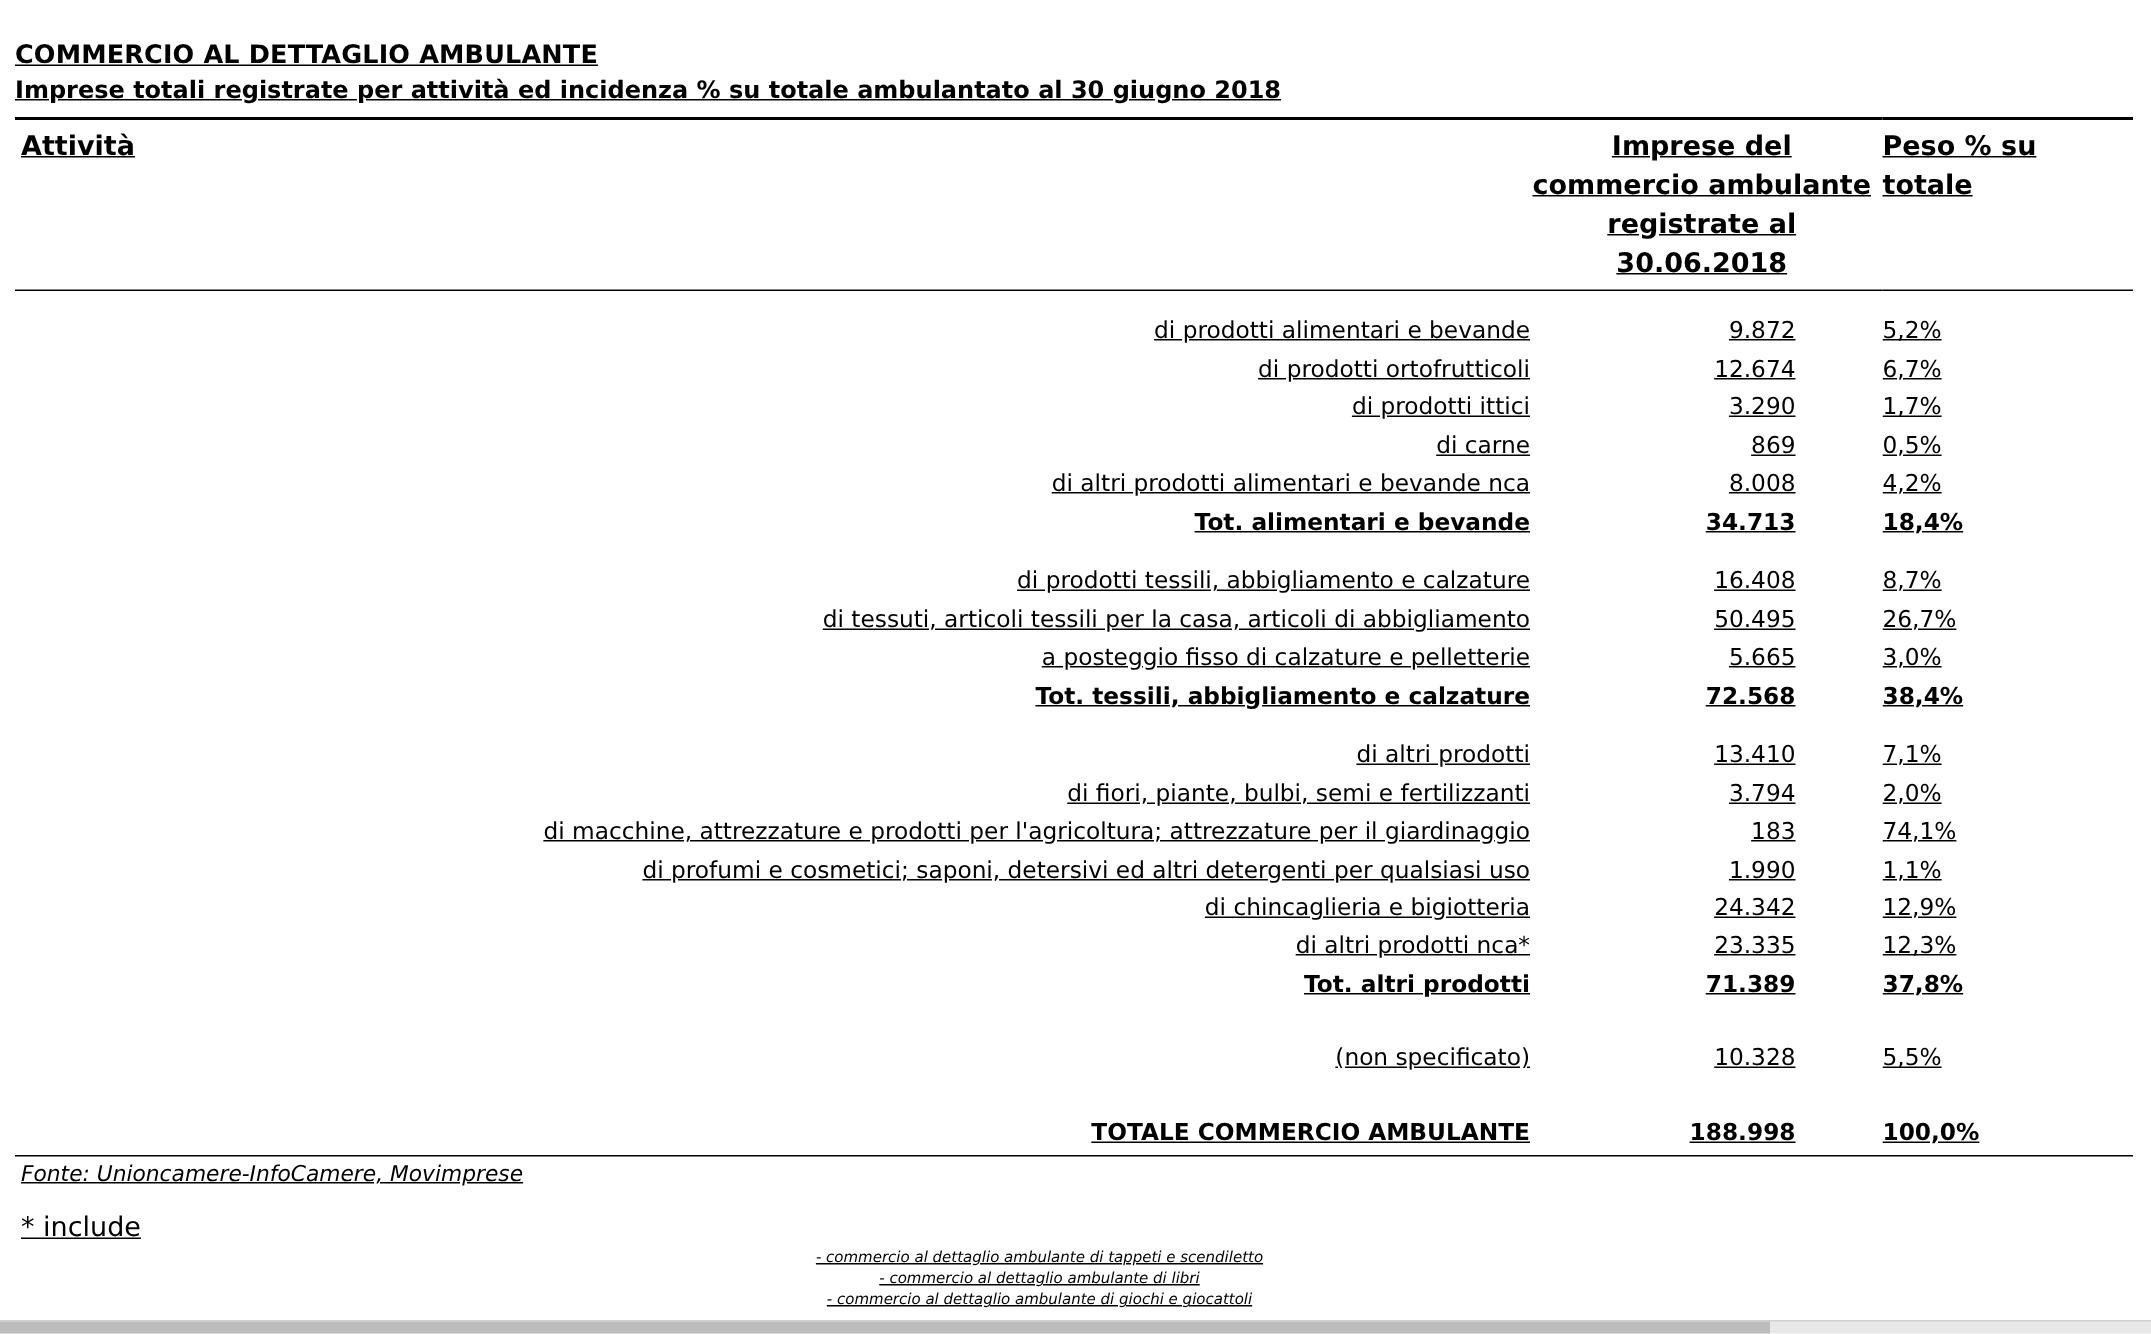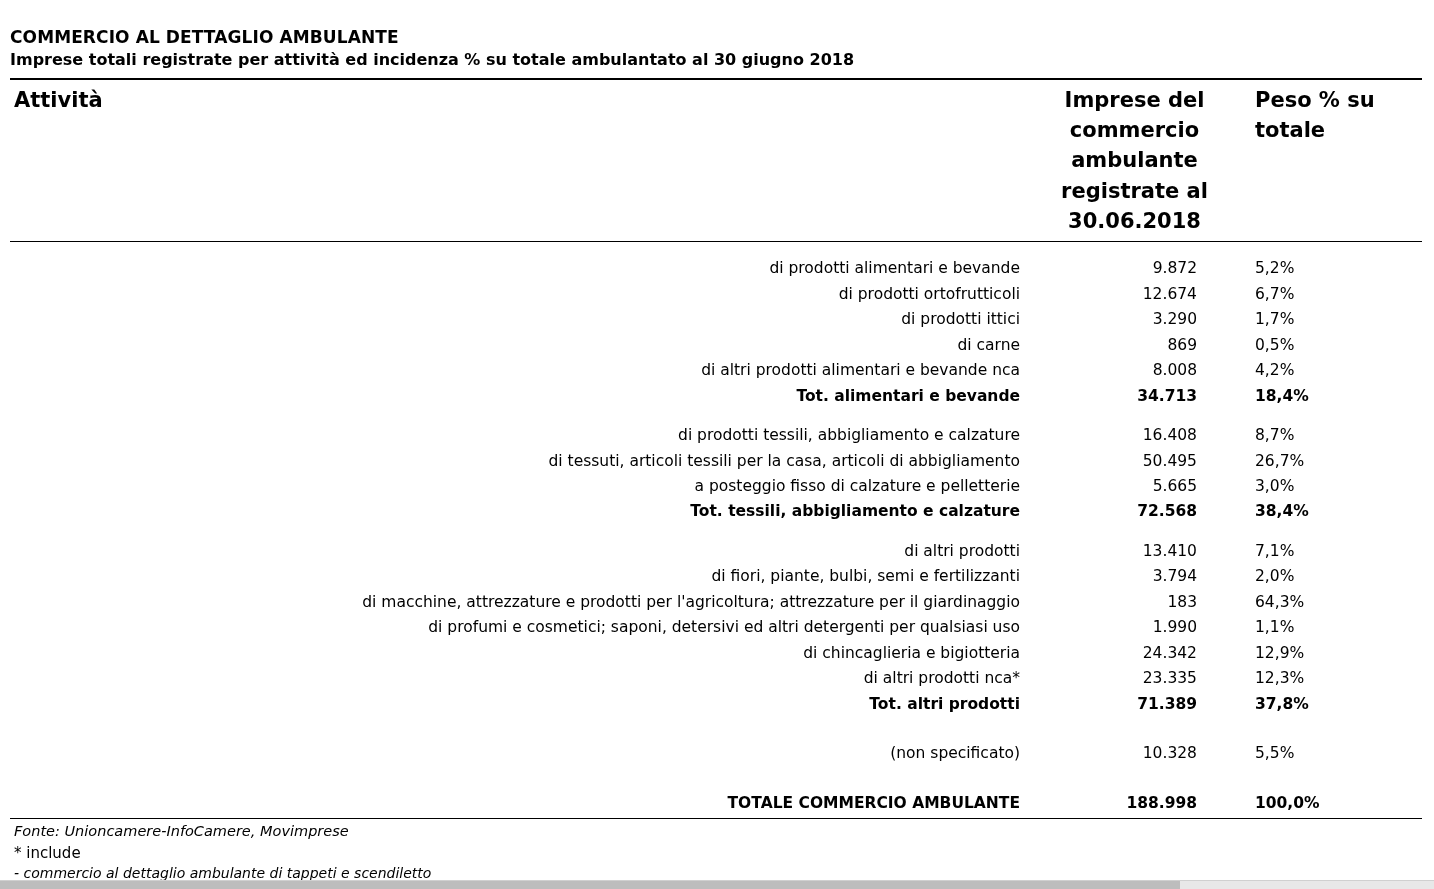--- a/index.html
+++ b/index.html
@@ -13,20 +13,21 @@
     font-family: "DejaVu Sans", "Liberation Sans", sans-serif;
     color: #000000;
     overflow: hidden;
   }
   .page {
     position: relative;
     width: 1412px;
     height: 889px;
     box-sizing: border-box;
     padding: 26px 40px 0 10px;
+    text-decoration: underline;
   }
   .doc-title {
     font-size: 17px;
     font-weight: bold;
     letter-spacing: 0.1px;
     line-height: 1.35;
   }
   .doc-subtitle {
     font-size: 16px;
     font-weight: bold;
@@ -37,21 +38,21 @@
     width: 1412px;
     border-collapse: collapse;
     margin-top: 7px;
     table-layout: fixed;
   }
   table.main col.c-act { width: 1010px; }
   table.main col.c-num { width: 235px; }
   table.main col.c-pct { width: 167px; }
 
   thead th {
-    font-size: 21px;
+    font-size: 18px;
     font-weight: bold;
     vertical-align: top;
     padding: 5px 0 4px 0;
     line-height: 1.45;
   }
   thead th.h-act {
     text-align: left;
     padding-left: 4px;
   }
   thead th.h-num {
@@ -84,30 +85,31 @@
     margin-top: 2px;
   }
   .source {
     font-size: 14.5px;
     font-style: italic;
     padding-left: 4px;
     margin-top: 2px;
     line-height: 1.45;
   }
   .note-head {
-    font-size: 15px;
-    padding-left: 4px;
-    line-height: 1.45;
-    margin-top: 1px;
+    font-size: 18px;
+    padding-left: 4px;
+    line-height: 1.45;
+    margin-top: 12px;
   }
   .note-item {
-    font-size: 14px;
+    font-size: 10px;
     font-style: italic;
     padding-left: 4px;
     line-height: 1.42;
+    text-align: center;
   }
   .bottom-bar {
     position: absolute;
     left: 0;
     bottom: 0;
     width: 1434px;
     height: 8px;
     background: #e8e8e8;
     border-top: 1px solid #d0d0d0;
   }
@@ -212,21 +214,21 @@
         <td class="pct">7,1%</td>
       </tr>
       <tr>
         <td class="act">di fiori, piante, bulbi, semi e fertilizzanti</td>
         <td class="num">3.794</td>
         <td class="pct">2,0%</td>
       </tr>
       <tr>
         <td class="act">di macchine, attrezzature e prodotti per l'agricoltura; attrezzature per il giardinaggio</td>
         <td class="num">183</td>
-        <td class="pct">64,3%</td>
+        <td class="pct">74,1%</td>
       </tr>
       <tr>
         <td class="act">di profumi e cosmetici; saponi, detersivi ed altri detergenti per qualsiasi uso</td>
         <td class="num">1.990</td>
         <td class="pct">1,1%</td>
       </tr>
       <tr>
         <td class="act">di chincaglieria e bigiotteria</td>
         <td class="num">24.342</td>
         <td class="pct">12,9%</td>

